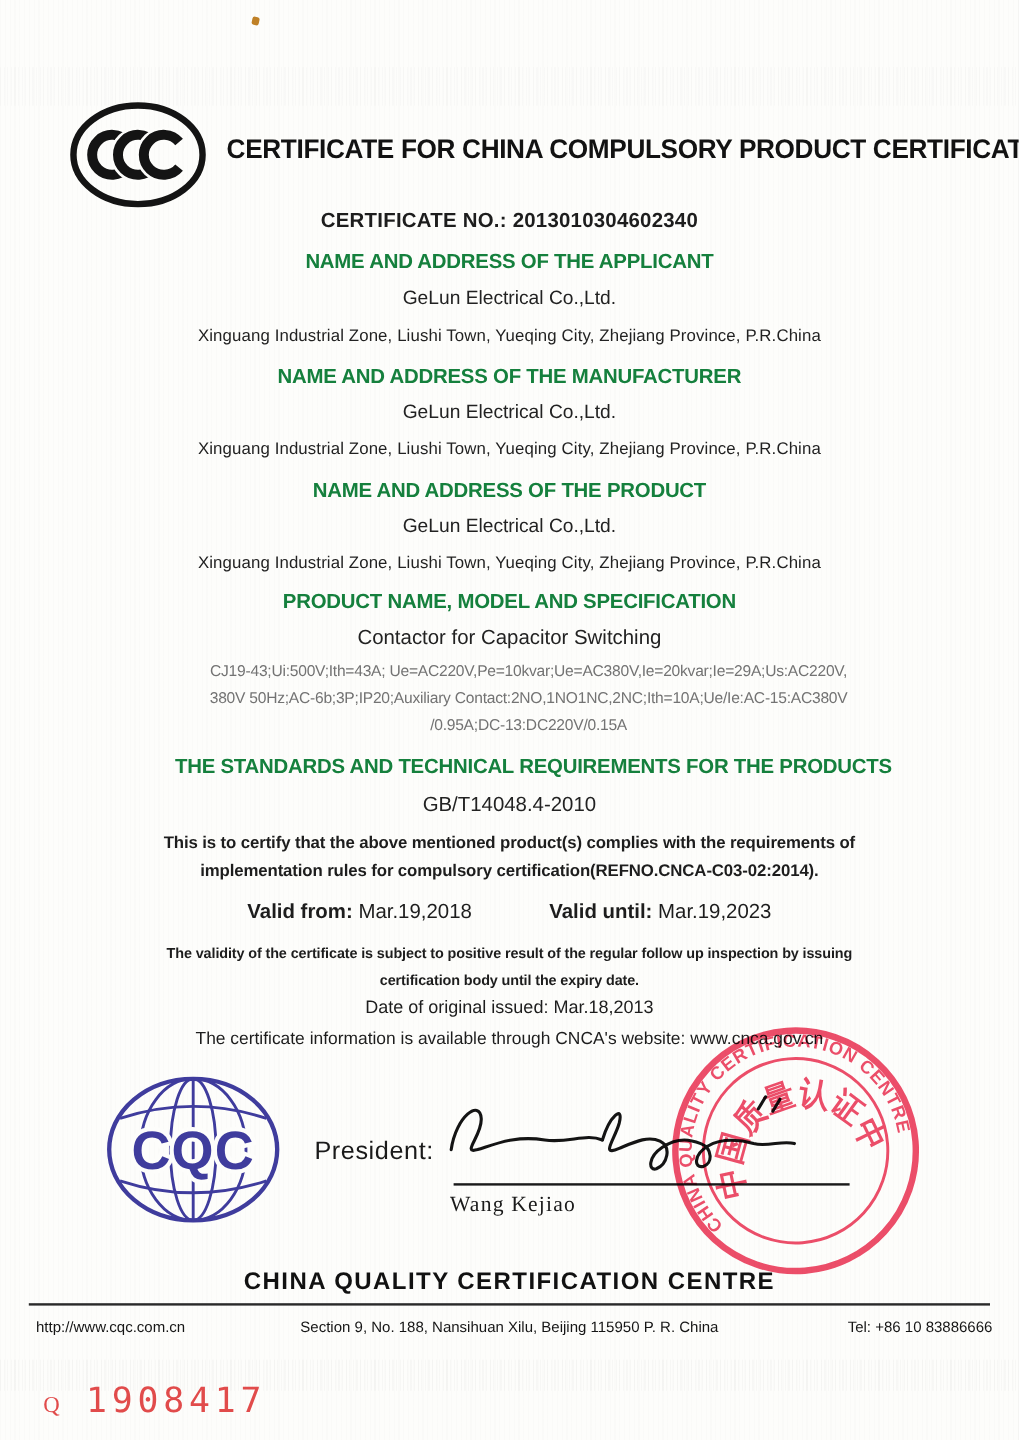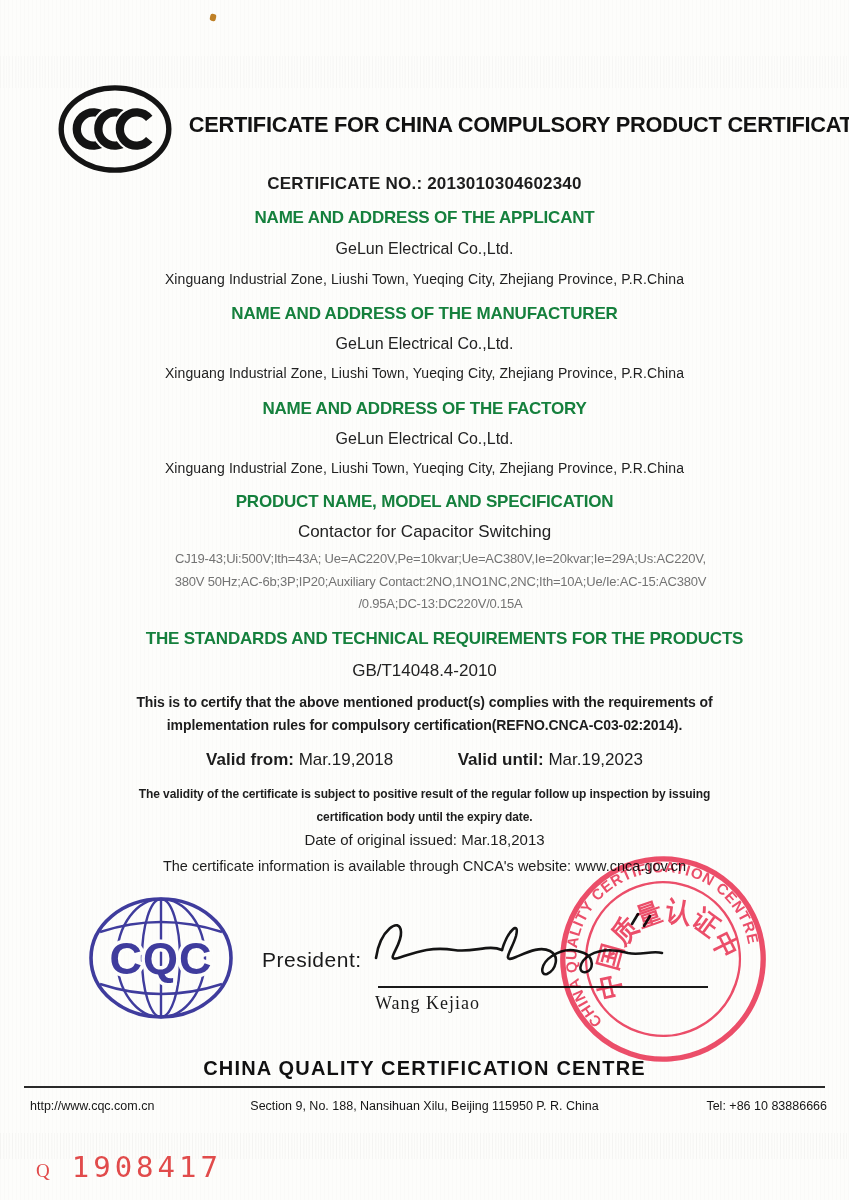--- a/index.html
+++ b/index.html
@@ -77,21 +77,21 @@
   </div>
 
   <div class="abs c heading" style="top:208px;">NAME AND ADDRESS OF THE APPLICANT</div>
   <div class="abs c name" style="top:240px;">GeLun Electrical Co.,Ltd.</div>
   <div class="abs c addr" style="top:271px;">Xinguang Industrial Zone, Liushi Town, Yueqing City, Zhejiang Province, P.R.China</div>
 
   <div class="abs c heading" style="top:304px;">NAME AND ADDRESS OF THE MANUFACTURER</div>
   <div class="abs c name" style="top:335px;">GeLun Electrical Co.,Ltd.</div>
   <div class="abs c addr" style="top:365px;">Xinguang Industrial Zone, Liushi Town, Yueqing City, Zhejiang Province, P.R.China</div>
 
-  <div class="abs c heading" style="top:399px;">NAME AND ADDRESS OF THE FACTORY</div>
+  <div class="abs c heading" style="top:399px;">NAME AND ADDRESS OF THE PRODUCT</div>
   <div class="abs c name" style="top:430px;">GeLun Electrical Co.,Ltd.</div>
   <div class="abs c addr" style="top:460px;">Xinguang Industrial Zone, Liushi Town, Yueqing City, Zhejiang Province, P.R.China</div>
 
   <div class="abs c name" style="top:522px;font-size:17px;">Contactor for Capacitor Switching</div>
   <div class="abs c heading" style="top:492px;">PRODUCT NAME, MODEL AND SPECIFICATION</div>
   <div class="abs c spec" style="top:548px;">
     <div>CJ19-43;Ui:500V;Ith=43A;  Ue=AC220V,Pe=10kvar;Ue=AC380V,Ie=20kvar;Ie=29A;Us:AC220V,</div>
     <div>380V  50Hz;AC-6b;3P;IP20;Auxiliary  Contact:2NO,1NO1NC,2NC;Ith=10A;Ue/Ie:AC-15:AC380V</div>
     <div>/0.95A;DC-13:DC220V/0.15A</div>
   </div>

